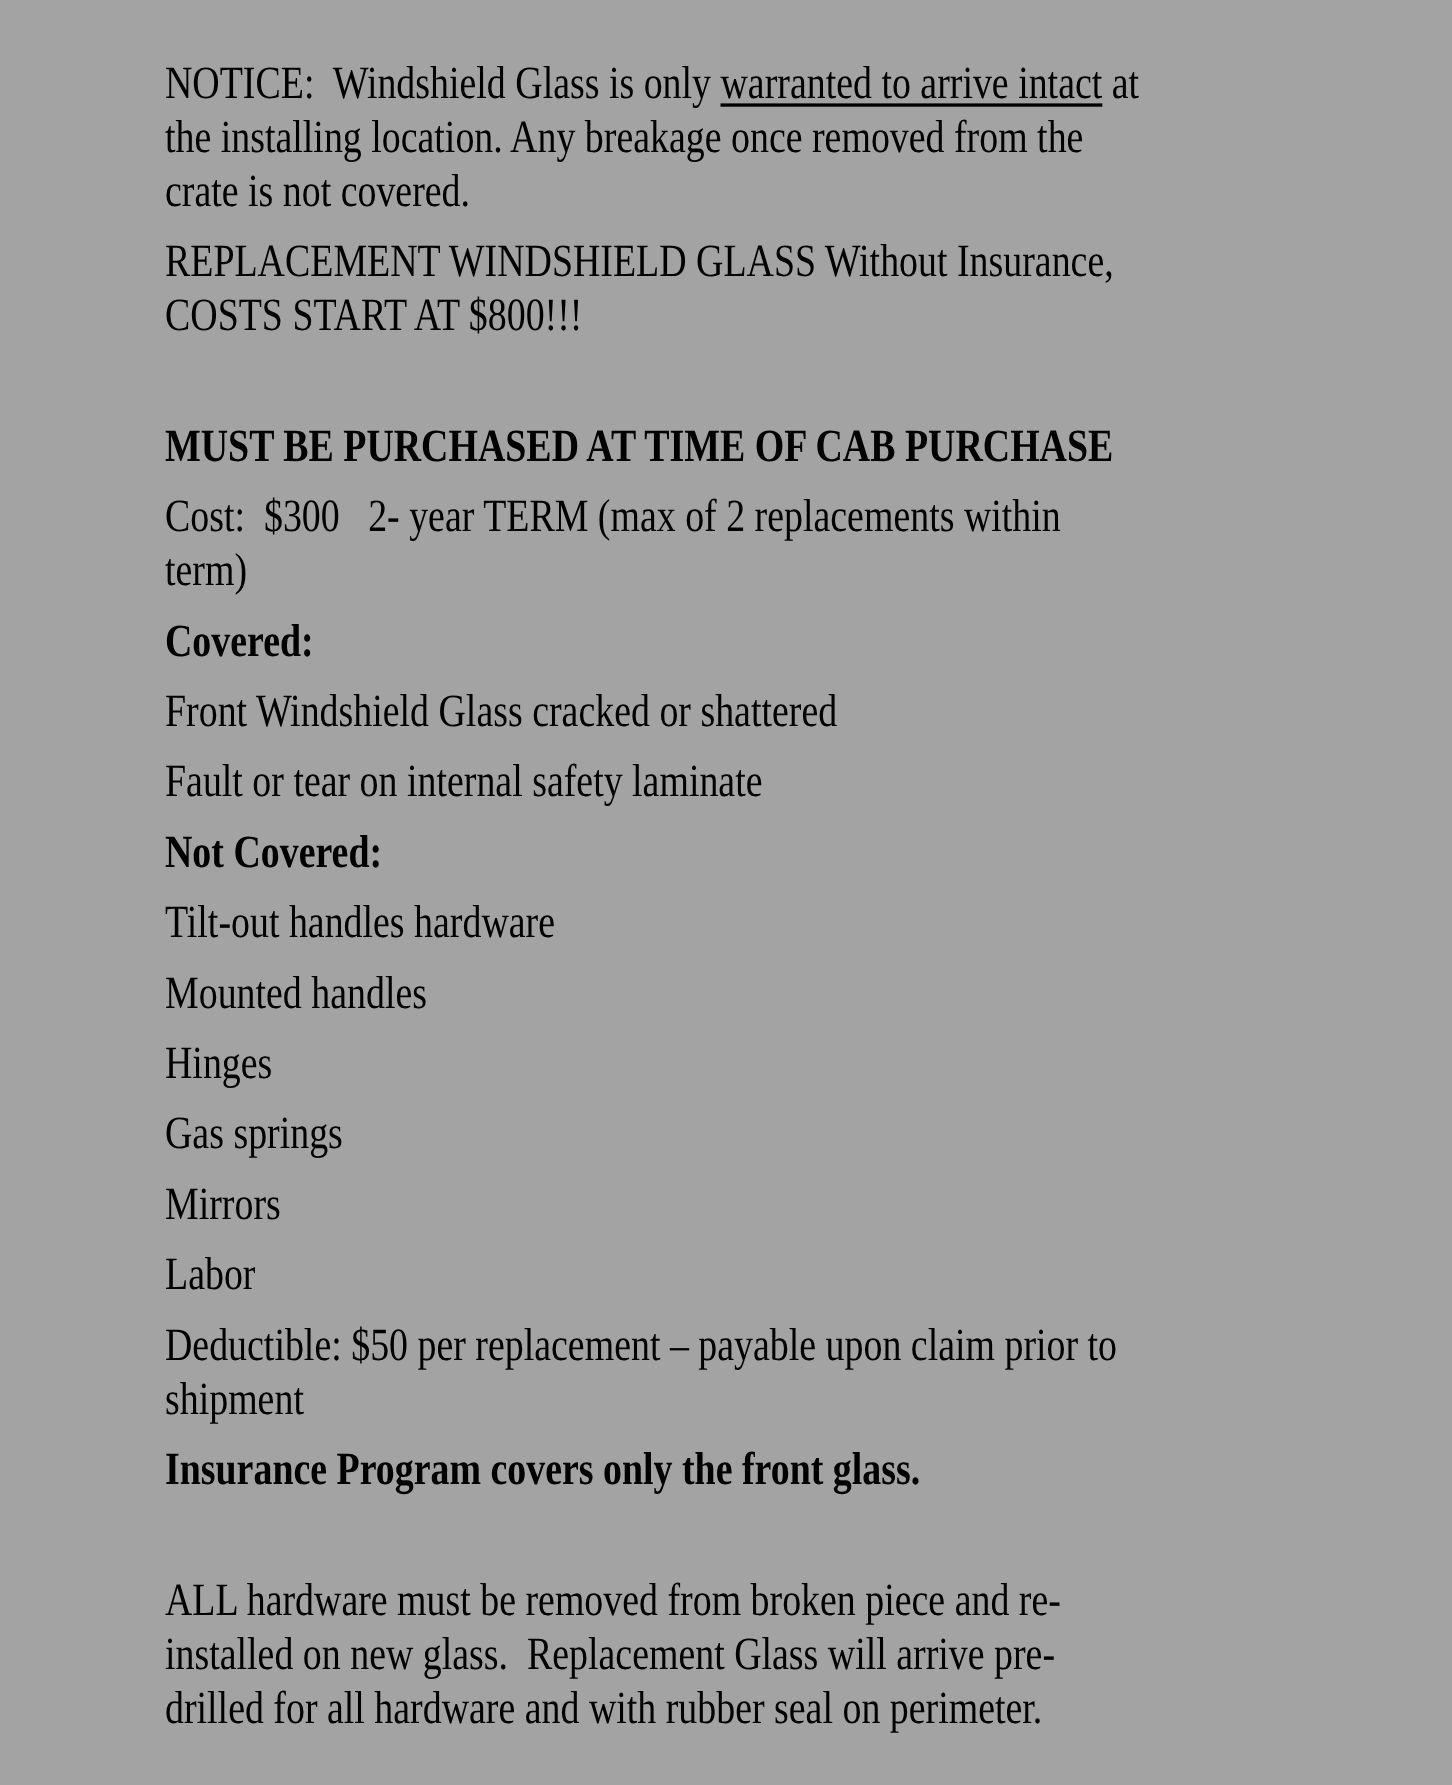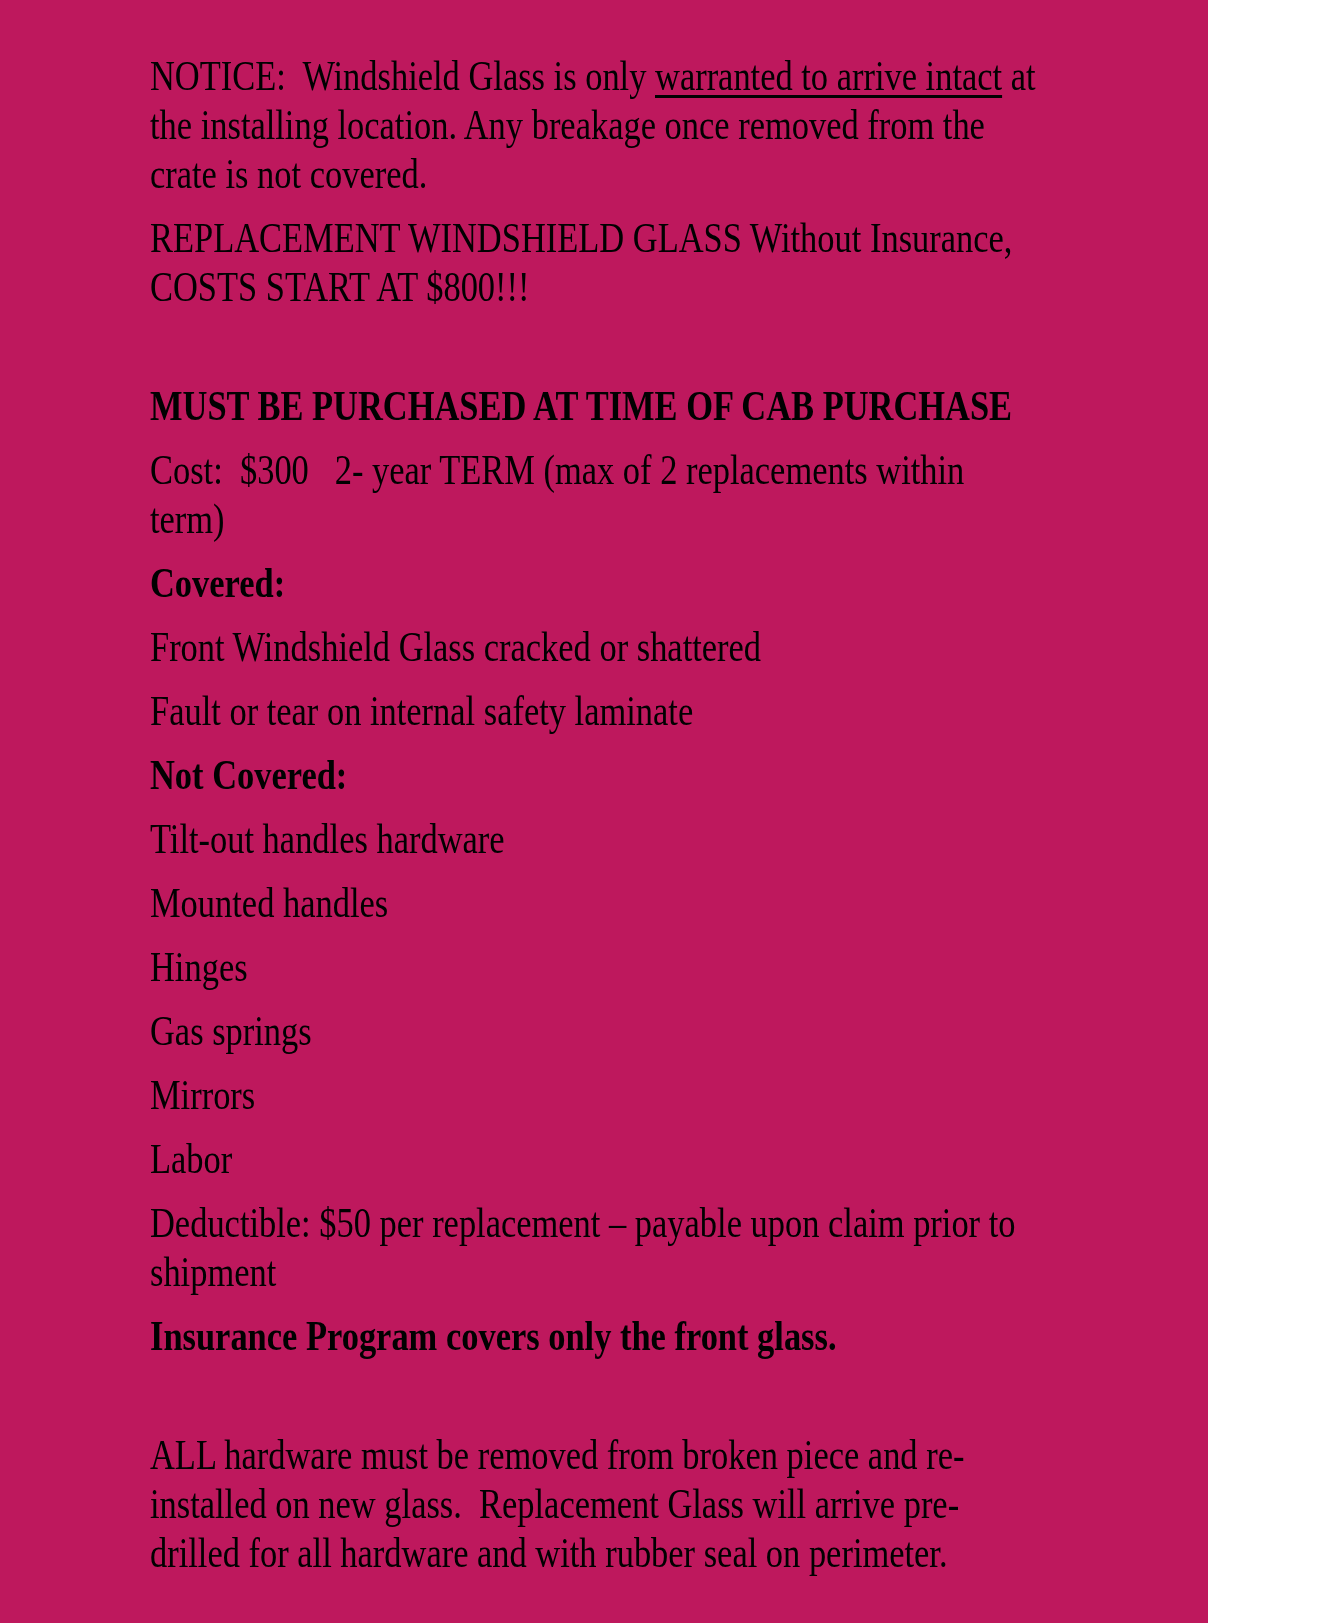--- a/index.html
+++ b/index.html
@@ -2,23 +2,23 @@
 <html><head>
 <meta charset="utf-8">
 <style>
   html, body {
     margin: 0;
     padding: 0;
     background: #ffffff;
   }
   .page {
     position: relative;
-    width: 1208px;
+    width: 1320px;
     height: 1623px;
-    background: #be185d;
+    background: #a3a3a3;
     overflow: hidden;
     text-decoration: underline;
   }
   .doc {
     position: absolute;
     left: 150px;
     top: 52px;
     width: 1700px;
     transform: scaleX(0.82);
     transform-origin: 0 0;

